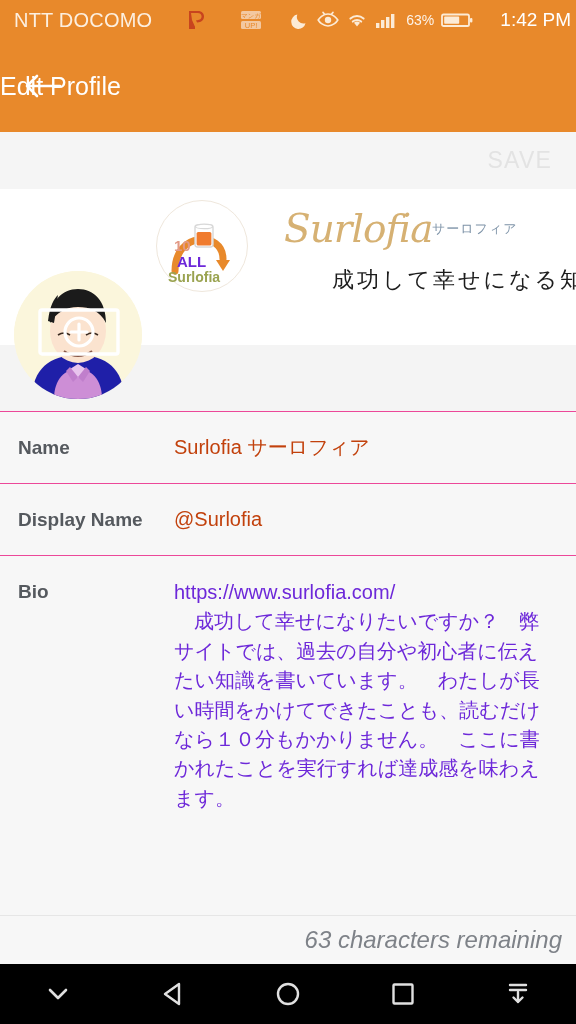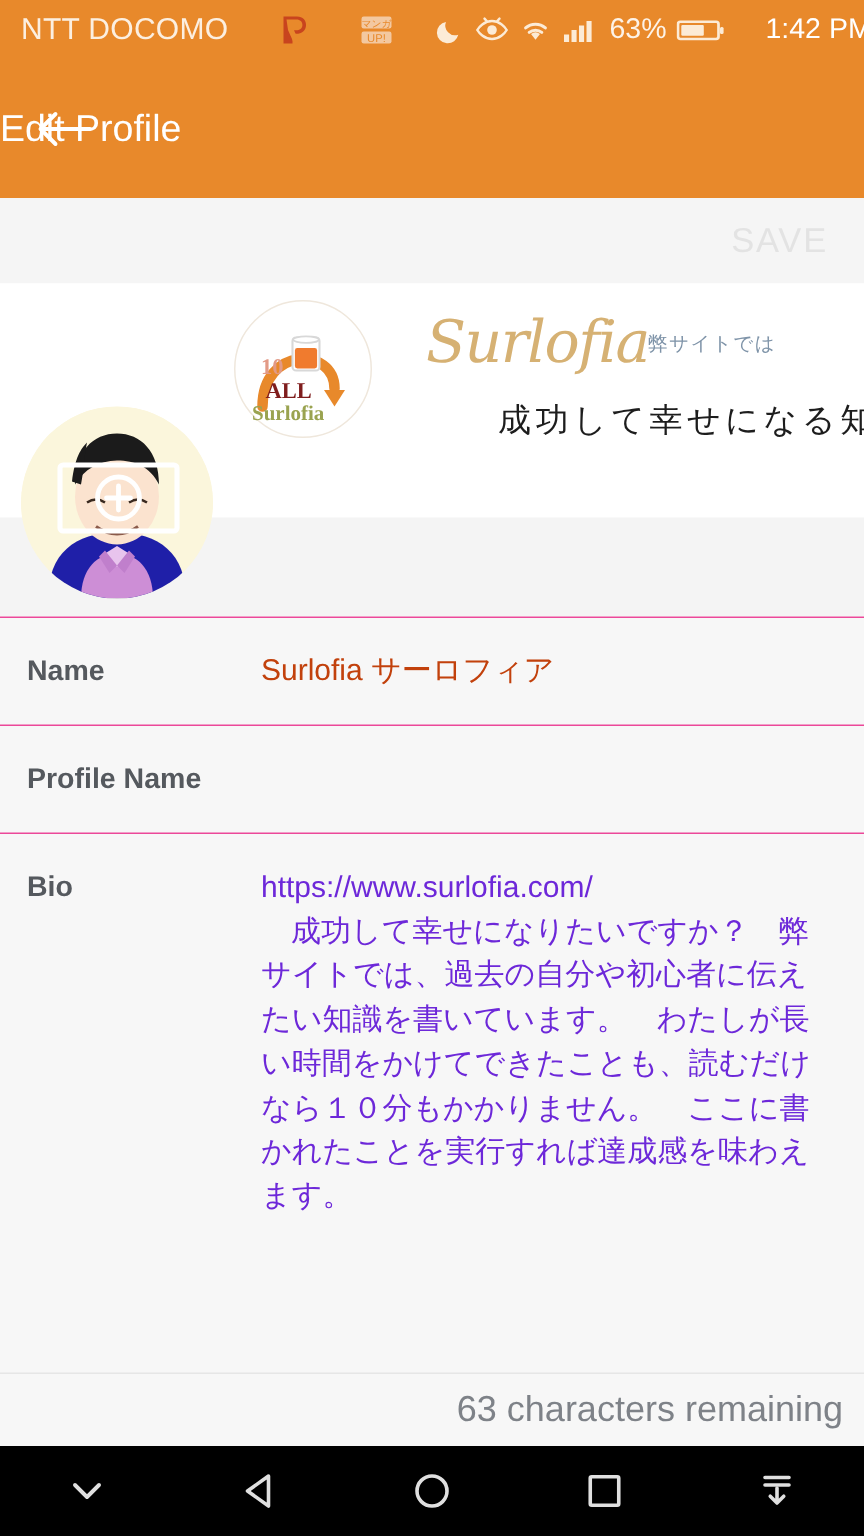--- a/index.html
+++ b/index.html
@@ -13,21 +13,21 @@
   
   #statusbar{
     position:absolute; top:0; left:0; width:576px; height:40px;
     background:#E8892B; display:flex; align-items:center;
     padding:0 14px 0 14px; color:#fdf2e6;gap:28px;
   }
   #carrier{ font-size:20px; letter-spacing:.2px; color:#fcefe0; white-space:nowrap; }
   .appicon{ margin-left:4px; display:flex; align-items:center; }
   .status-right{ margin-left:auto; display:flex; align-items:center; gap:7px; }
   .sicon{ display:flex; align-items:center; }
-  #battpct{ font-size:19px; color:#fdf3e8; }
+  #battpct{ font-size:14px; color:#fdf3e8; }
   #clock{ font-size:19px; color:#fff; margin-left:20px; white-space:nowrap; }
 
   
   #appbar{
     position:absolute; top:40px; left:0; width:576px; height:92px;
     background:#E8892B; display:flex; align-items:center;
   }
   #backbtn{ width:86px; height:92px; display:flex; align-items:center; justify-content:center; }
   #apptitle{
     position:absolute; left:0; right:0; text-align:left;
@@ -38,29 +38,29 @@
   #savebar{
     position:absolute; top:132px; left:0; width:576px; height:57px;
     background:#F5F5F5; display:flex; align-items:center; justify-content:flex-end;
     padding-right:24px;
   }
   #savebtn{ font-size:23px; letter-spacing:1.2px; color:#E3E3E3; }
 
   
   #banner{
     position:absolute; top:189px; left:0; width:576px; height:156px;
-    background:#fff; overflow:hidden;font-family:Liberation Serif, serif;
+    background:#fff; overflow:hidden;
   }
   #badge{
     position:absolute; left:156px; top:11px; width:92px; height:92px;
     border-radius:50%; background:#fff; border:1px solid #EFE7DC;
     display:flex; align-items:center; justify-content:center;
   }
   #badge .b10{ position:absolute; left:17px; top:36px; font-size:15px; font-weight:bold; color:#E29A86; }
-  #badge .ball{ position:absolute; left:20px; top:52px; font-size:15px; font-weight:bold; color:#7f1d1d; }
+  #badge .ball{ position:absolute; left:20px; top:52px; font-size:15px; font-weight:bold; color:#6d28d9; }
   #badge .bname{ position:absolute; left:11px; top:68px; font-size:14px; font-weight:bold; color:#9AA350; }
   #wordmark{
     position:absolute; left:284px; top:206px; font-size:39px;
     font-family:"DejaVu Serif",serif; font-style:italic; color:#D6B173;
     letter-spacing:-1px;
   }
   #katakana{
     position:absolute; left:432px; top:220px; font-size:13px; color:#7E93A8; letter-spacing:1px;
   }
   #tagline{
@@ -94,21 +94,21 @@
   }
   .row .val{ flex:1; font-size:20px; color:#c2410c; line-height:1.35; }
   #bio-row{ padding-bottom:0; }
   #bio-text{ white-space:pre-wrap; font-size:20px; color:#6d28d9; line-height:1.47; }
   #bio-spacer{ height:236px; }
 
   
   #counterbar{
     position:absolute; top:915px; left:0; width:576px; height:49px;
     background:#F7F7F7; border-top:1px solid #E6E6E6;
-    display:flex; align-items:center; justify-content:flex-end; padding-right:14px;
+    display:flex; align-items:center; justify-content:flex-end; padding-right:14px;font-style:italic;
   }
   #counter{ font-size:24px; color:#7E8288; }
 
   
   #navbar{
     position:absolute; top:964px; left:0; width:576px; height:60px;
     background:#000; display:flex; align-items:center;
   }
   .navbtn{ flex:0 0 115px; display:flex; align-items:center; justify-content:center; height:60px; }
 </style>
@@ -198,21 +198,21 @@
       <rect x="3.6" y="9" width="14.8" height="13.6" rx="1.6" fill="#F07B2E"></rect>
       <ellipse cx="11" cy="3.4" rx="8.6" ry="2.2" fill="#fff" stroke="#D8D8D8" stroke-width="1.2"></ellipse>
     </svg>
     <span class="b10">10</span>
     <span class="ball">ALL</span>
     <span class="bname">Surlofia</span>
   </div>
 
 </div>
 <div id="wordmark">Surlofia</div>
-<div id="katakana">弊サイトでは</div>
+<div id="katakana">サーロフィア</div>
 <div id="tagline">成功して幸せになる知識</div>
 
 <div id="greystrip"></div>
 
 <div id="avatar">
   <svg width="128" height="128" viewBox="0 0 128 128">
     <circle cx="64" cy="64" r="64" fill="#FBF6DC"></circle>
     <path d="M18 128 c0-30 18-44 46-44 s46 14 46 44z" fill="#1F1FA8"></path>
     <path d="M40 128 c0-20 11-30 24-30 s24 10 24 30z" fill="#CD8ED6"></path>
     <path d="M56 98 l8 9 8-9 -8-5z" fill="#E8C4ED"></path>
@@ -236,21 +236,22 @@
 </div>
 
 <div id="form">
 
   <div class="row">
     <div class="lbl">Name</div>
     <div class="val">Surlofia サーロフィア</div>
   </div>
 
   <div class="row">
-    <div class="lbl">Profile Name</div>
+    <div class="lbl">Display Name</div>
+    <div class="val">@Surlofia</div>
   </div>
 
   <div class="row" id="bio-row">
     <div class="lbl">Bio</div>
     <div style="flex:1;">
       <div id="bio-text">https://www.surlofia.com/
 　成功して幸せになりたいですか？　弊サイトでは、過去の自分や初心者に伝えたい知識を書いています。　わたしが長い時間をかけてできたことも、読むだけなら１０分もかかりません。　ここに書かれたことを実行すれば達成感を味わえます。</div>
       <div id="bio-spacer"></div>
     </div>
   </div>

